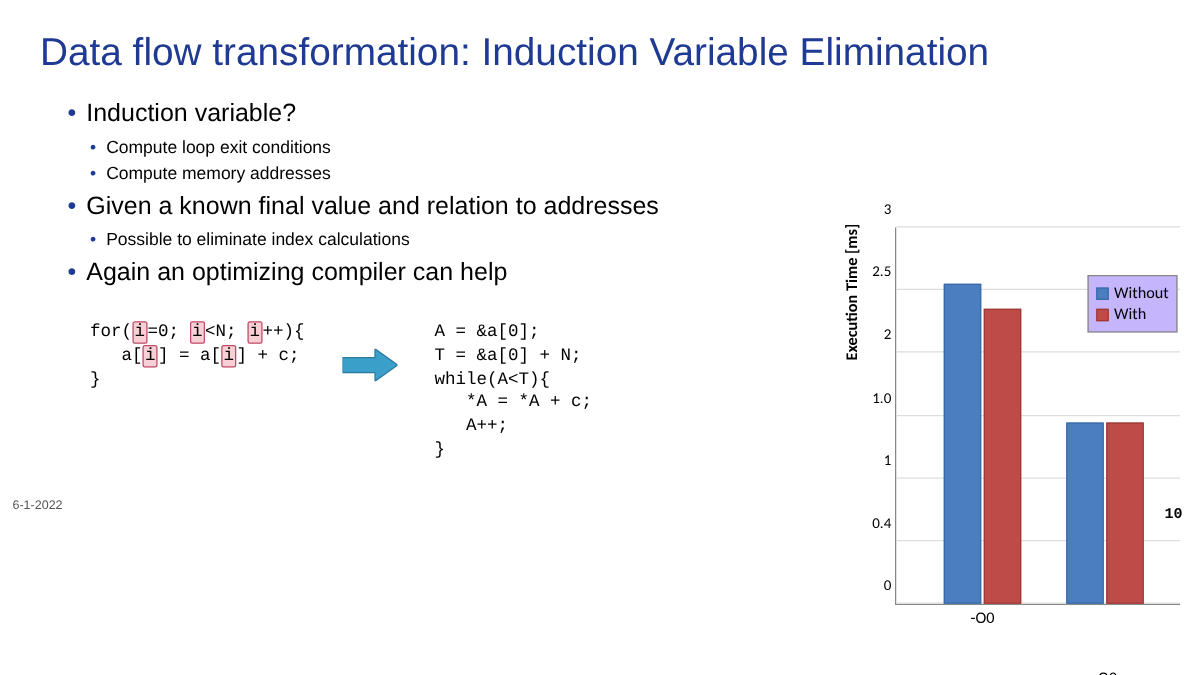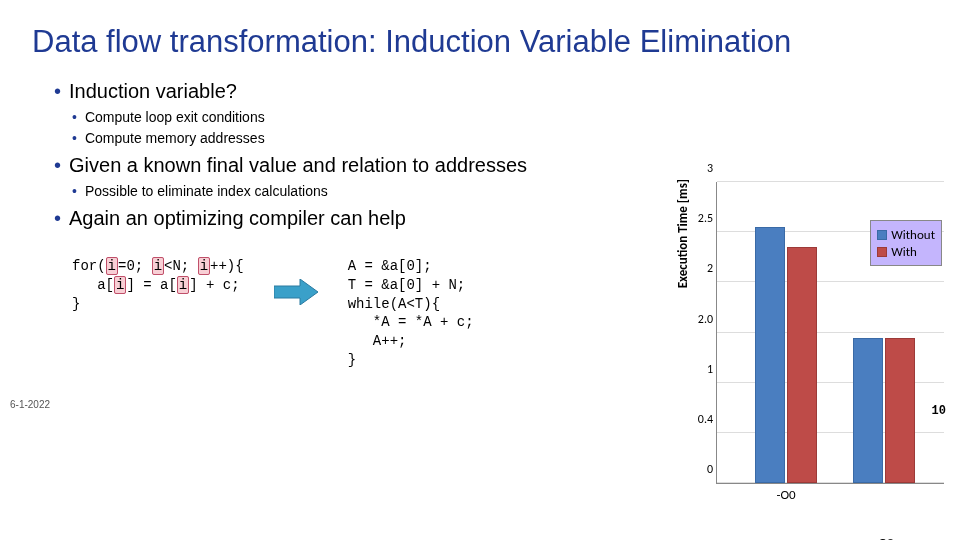--- a/index.html
+++ b/index.html
@@ -66,21 +66,21 @@
   <div class="chart">
     <div class="ylabel">Execution Time [ms]</div>
     <div class="chart-inner" id="chart-inner">
         <div class="chart-grid" style="bottom: 0%;"></div>
         <div class="chart-tick" style="bottom: 0%;">0</div>
         <div class="chart-grid" style="bottom: 16.6667%;"></div>
         <div class="chart-tick" style="bottom: 16.6667%;">0.4</div>
         <div class="chart-grid" style="bottom: 33.3333%;"></div>
         <div class="chart-tick" style="bottom: 33.3333%;">1</div>
         <div class="chart-grid" style="bottom: 50%;"></div>
-        <div class="chart-tick" style="bottom: 50%;">2.0</div>
+        <div class="chart-tick" style="bottom: 50%;">1.0</div>
         <div class="chart-grid" style="bottom: 66.6667%;"></div>
         <div class="chart-tick" style="bottom: 66.6667%;">2</div>
         <div class="chart-grid" style="bottom: 83.3333%;"></div>
         <div class="chart-tick" style="bottom: 83.3333%;">2.5</div>
         <div class="chart-grid" style="bottom: 100%;"></div>
         <div class="chart-tick" style="bottom: 100%;">3</div>
         <div class="chart-bar bar-without" style="left: 38px; height: 85%;"></div>
         <div class="chart-bar bar-with" style="left: 70px; height: 78.3333%;"></div>
         <div class="chart-xlabel" style="left: 69px;">-O0</div>
         <div class="chart-bar bar-without" style="left: 136px; height: 48.3333%;"></div>

